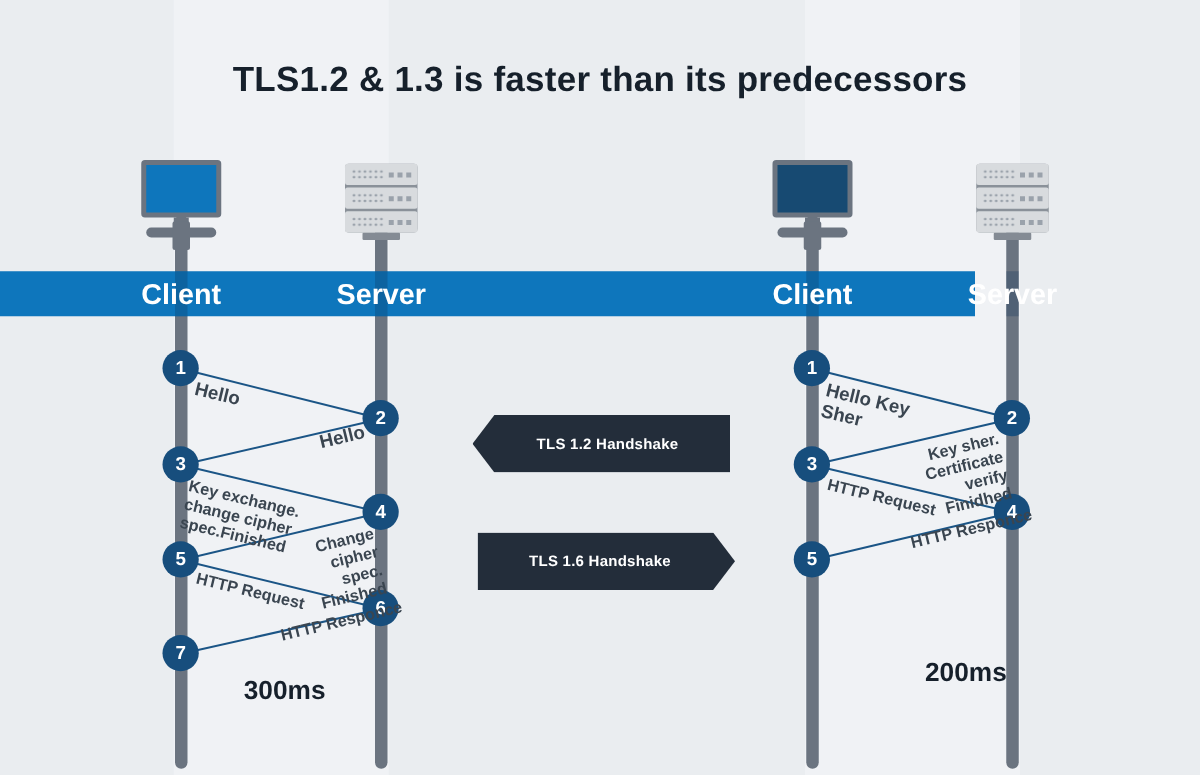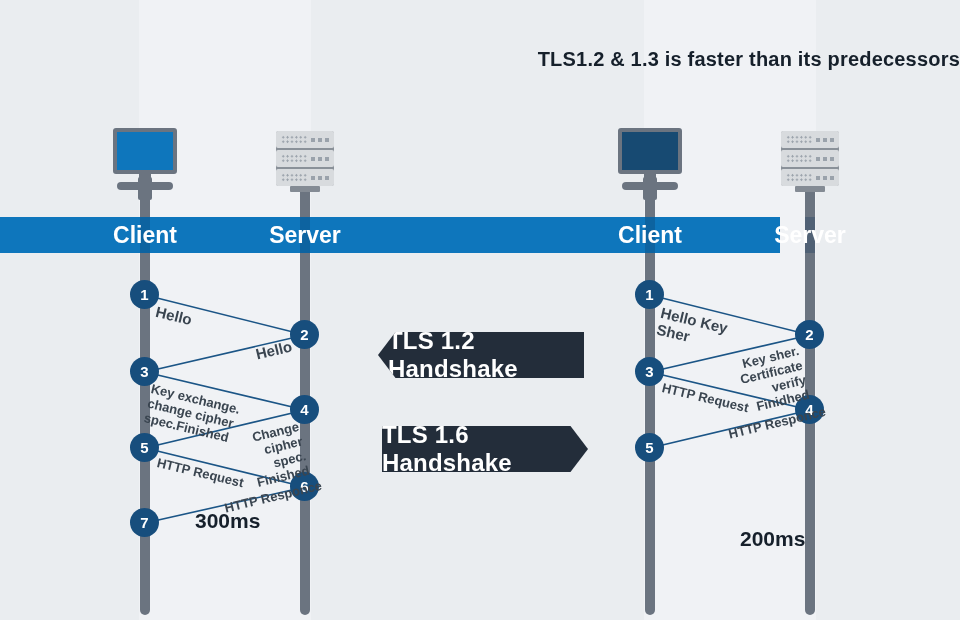--- a/index.html
+++ b/index.html
@@ -1,22 +1,22 @@
 <!DOCTYPE html>
 <html><head>
 <meta charset="utf-8">
 <style>
   html,body{margin:0;padding:0;}
   body{font-family:"Liberation Sans",sans-serif;background:#dfe3e6;}
   .stage{position:relative;width:960px;height:620px;background:#eaedf0;overflow:hidden;}
 
   .lane{position:absolute;top:0;bottom:0;width:172px;background:#f0f2f5;}
 
-  .page-title{position:absolute;top:48px;left:0;width:960px;text-align:right;
-    font-size:20px;font-weight:700;color:#16202b;letter-spacing:.2px;}
+  .page-title{position:absolute;top:48px;left:0;width:960px;text-align:center;
+    font-size:28px;font-weight:700;color:#16202b;letter-spacing:.2px;}
 
   .lifeline{position:absolute;width:10px;top:172px;height:443px;background:#6b7480;border-radius:6px;}
 
   .band{position:absolute;left:0;top:217px;width:780px;height:36px;background:#0e76bc;}
   .band-strip{position:absolute;top:0;width:10px;height:100%;background:rgba(9,52,88,0.28);}
   .band-label{position:absolute;top:0;width:160px;height:36px;line-height:36px;text-align:center;
     color:#fff;font-size:23px;font-weight:700;}
 
   .client-icon{position:absolute;width:70px;}
   .monitor{width:56px;height:38px;margin:0 auto;background:#0e76bc;border:4px solid #6b7480;border-radius:3px;}
@@ -42,21 +42,21 @@
     color:#fff;font-size:15px;font-weight:700;text-align:center;line-height:29px;}
 
   .msg{position:absolute;font-size:13px;font-weight:700;color:#3a4550;line-height:1.16;
     white-space:pre-line;transform-origin:0 0;}
   .msg.big{font-size:15px;}
   .msg-right{text-align:right;transform-origin:100% 0;}
 
   .duration{position:absolute;font-size:21px;font-weight:700;color:#16202b;}
 
   .badge{position:absolute;width:196px;height:46px;background:#232d3a;color:#fff;
-    font-size:24px;font-weight:700;display:flex;align-items:center;justify-content:center;
+    font-size:12px;font-weight:700;display:flex;align-items:center;justify-content:center;
     letter-spacing:.2px;}
   .badge.point-left{clip-path:polygon(8.5% 0,100% 0,100% 100%,8.5% 100%,0 50%);padding-left:10px;}
   .badge.point-right{clip-path:polygon(0 0,91.5% 0,100% 50%,91.5% 100%,0 100%);padding-right:10px;}
 </style>
 </head>
 <body>
 
 <div class="stage">
 
   <div class="lane" style="left:139px;"></div>
@@ -184,21 +184,21 @@
   <div class="msg big" style="left:158px;top:303px;transform:rotate(13.5deg);">Hello</div>
   <div class="msg big" style="left:254px;top:346px;transform:rotate(-13.5deg);">Hello</div>
   <div class="msg" style="left:153px;top:381px;transform:rotate(13.5deg);">Key exchange.
 change cipher
 spec.Finished</div>
   <div class="msg msg-right" style="left:222px;top:419px;width:75px;transform:rotate(-13.5deg);">Change cipher
 spec.
 Finished</div>
   <div class="msg" style="left:159px;top:455px;transform:rotate(13.5deg);">HTTP Request</div>
   <div class="msg" style="left:223px;top:501px;transform:rotate(-13.5deg);">HTTP Responce</div>
-  <div class="duration" style="left:195px;top:509px;">300ms</div>
+  <div class="duration" style="left:195px;top:541px;">300ms</div>
 
   <div class="msg big" style="left:663px;top:304px;transform:rotate(13.5deg);">Hello Key
 Sher</div>
   <div class="msg msg-right" style="left:717px;top:343px;width:80px;transform:rotate(-13.5deg);">Key sher.
 Certificate verify
 Finidhed</div>
   <div class="msg" style="left:664px;top:380px;transform:rotate(13.5deg);">HTTP Request</div>
   <div class="msg" style="left:727px;top:427px;transform:rotate(-13.5deg);">HTTP Responce</div>
   <div class="duration" style="left:703px;top:527px;margin-left:37px;">200ms</div>
 

